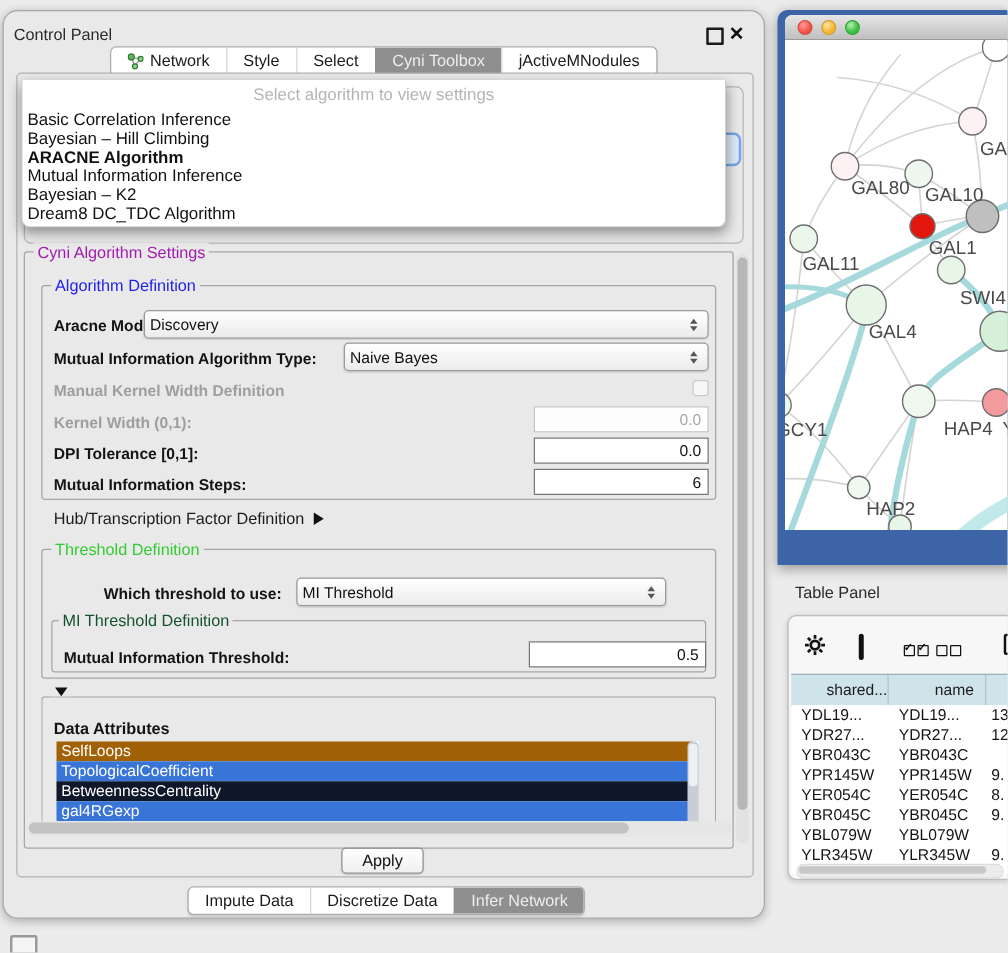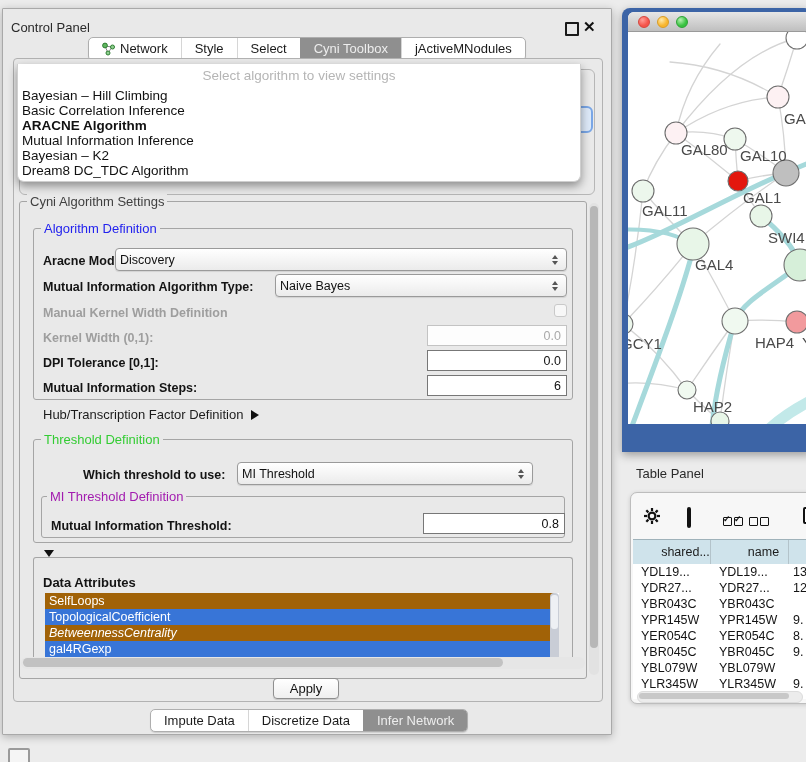--- a/index.html
+++ b/index.html
@@ -6,21 +6,21 @@
   body{
     width:806px;height:762px;overflow:hidden;position:relative;
     background:#ececec;
     font-family:"Liberation Sans", sans-serif;
     -webkit-font-smoothing:antialiased;
   }
   .abs{position:absolute;}
   
   .cp-win{
     left:2px;top:8px;width:610px;height:727px;
-    background:#e9e9e9;border:1px solid #a9a9a9;border-radius:1px;
+    background:#e9e9e9;border:1px solid #a9a9a9;border-radius:12px;
     box-shadow:0 2px 8px rgba(0,0,0,.25);
     box-sizing:border-box;
   }
   .cp-title{left:8px;top:11px;font-size:13px;color:#2a2a2a;}
   .float-btn{left:562px;top:13px;width:10px;height:10px;border:2px solid #1a1a1a;border-radius:1px;}
   .close-btn{left:580px;top:9px;font-size:15px;font-weight:bold;color:#111;}
   
   .tabbar{display:flex;background:#fff;border:1px solid #aeaeae;border-radius:5px;overflow:hidden;font-size:13px;box-shadow:0 1px 1px rgba(0,0,0,.12);}
   .tab{padding:3px 13px 4px 13px;display:flex;align-items:center;gap:5px;border-left:1px solid #d6d6d6;color:#1b1b1b;white-space:nowrap;}
   .tab:first-child{border-left:none;}
@@ -114,21 +114,21 @@
         <span>jActiveMNodules</span>
       </div>
     </div>
 
   <div class="abs content-panel"></div>
 
   <div class="abs hidden-grp"></div>
   <div class="abs blue-combo-frag"></div>
 
   <div class="abs grp" style="left:16px;top:192px;width:568px;height:478px;">
-    <span class="abs grp-ttl" style="left:7px;top:-8px;color:#404040;">Cyni Algorithm Settings</span>
+    <span class="abs grp-ttl" style="left:7px;top:-8px;color:#a21caf;">Cyni Algorithm Settings</span>
   </div>
   <div class="abs sb-track" style="left:586px;top:194px;width:10px;height:472px;">
     <div class="abs sb-thumb" style="left:1px;top:3px;width:8px;height:442px;"></div>
   </div>
 
   <div class="abs grp" style="left:30px;top:219px;width:540px;height:172px;">
     <span class="abs grp-ttl" style="left:7px;top:-8px;color:#2222ee;">Algorithm Definition</span>
   </div>
   <span class="abs lbl" style="left:40px;top:245px;">Aracne Mode:</span>
   <div class="abs combo" style="left:112px;top:239px;width:452px;height:23px;">
@@ -165,35 +165,35 @@
   </div>
   <span class="abs lbl" style="left:80px;top:459px;">Which threshold to use:</span>
   <div class="abs combo" style="left:234px;top:453px;width:296px;height:23px;">
     <span>MI Threshold</span>
     <span class="arrs">
         <i class="up"></i>
         <i class="dn"></i>
       </span>
   </div>
   <div class="abs grp" style="left:38px;top:487px;width:524px;height:42px;">
-    <span class="abs grp-ttl" style="left:5px;top:-8px;color:#a21caf;">MI Threshold Definition</span>
+    <span class="abs grp-ttl" style="left:5px;top:-8px;color:#14532d;">MI Threshold Definition</span>
   </div>
   <span class="abs lbl" style="left:48px;top:510px;">Mutual Information Threshold:</span>
-  <div class="abs fld" style="left:420px;top:504px;width:142px;height:21px;">0.8</div>
+  <div class="abs fld" style="left:420px;top:504px;width:142px;height:21px;">0.5</div>
 
   <div class="abs grp" style="left:30px;top:548px;width:540px;height:110px;border-bottom:none;">
     <span class="abs grp-ttl" style="left:7px;top:-8px;color:#2a2a2a;display:flex;align-items:center;gap:6px;">
       <span class="disc down" style="border-top-width:7px;border-left-width:5px;border-right-width:5px;"></span>
     </span>
   </div>
   <span class="abs lbl" style="left:40px;top:566px;font-size:13px;">Data Attributes</span>
   <div class="abs attr-list" style="left:42px;top:584px;width:514px;height:70px;" id="attr-list">
       <div class="attr-item" style="background: #a16207; width: 505px;">SelfLoops</div>
       <div class="attr-item" style="background: rgb(56, 117, 215); width: 505px;">TopologicalCoefficient</div>
-      <div class="attr-item" style="background: #a16207; width: 505px; font-style: italic;">BetweennessCentrality</div>
+      <div class="attr-item" style="background: #0f172a; width: 505px;">BetweennessCentrality</div>
       <div class="attr-item" style="background: rgb(56, 117, 215); width: 505px;">gal4RGexp</div>
     </div>
   <div class="abs" style="left:547px;top:584px;width:9px;height:70px;background:#c9cdd6;border-radius:4px;">
     <div class="abs" style="left:1px;top:2px;width:7px;height:34px;background:#eef0f4;border-radius:3px;"></div>
   </div>
 
   <div class="abs sb-track" style="left:18px;top:648px;width:564px;height:12px;background:#e6e6e6;">
     <div class="abs sb-thumb" style="left:2px;top:1px;width:480px;height:9px;background:#c2c2c2;"></div>
   </div>
 
@@ -201,22 +201,22 @@
 
   <div class="abs tabbar" id="bottom-tabs" style="left:147px;top:700px;height:21px;">
       <div class="tab">Impute Data</div>
       <div class="tab">Discretize Data</div>
       <div class="tab sel">Infer Network</div>
     </div>
 
   <div class="abs dropdown">
     <div class="dd-placeholder">Select algorithm to view settings</div>
     <div id="dd-items">
+        <div class="dd-item">Basic Correlation Inference</div>
         <div class="dd-item">Bayesian – Hill Climbing</div>
-        <div class="dd-item">Basic Correlation Inference</div>
         <div class="dd-item sel">ARACNE Algorithm</div>
         <div class="dd-item">Mutual Information Inference</div>
         <div class="dd-item">Bayesian – K2</div>
         <div class="dd-item">Dream8 DC_TDC Algorithm</div>
       </div>
   </div>
 </div>
 
 <div class="abs net-frame">
   <div class="abs net-inner">

